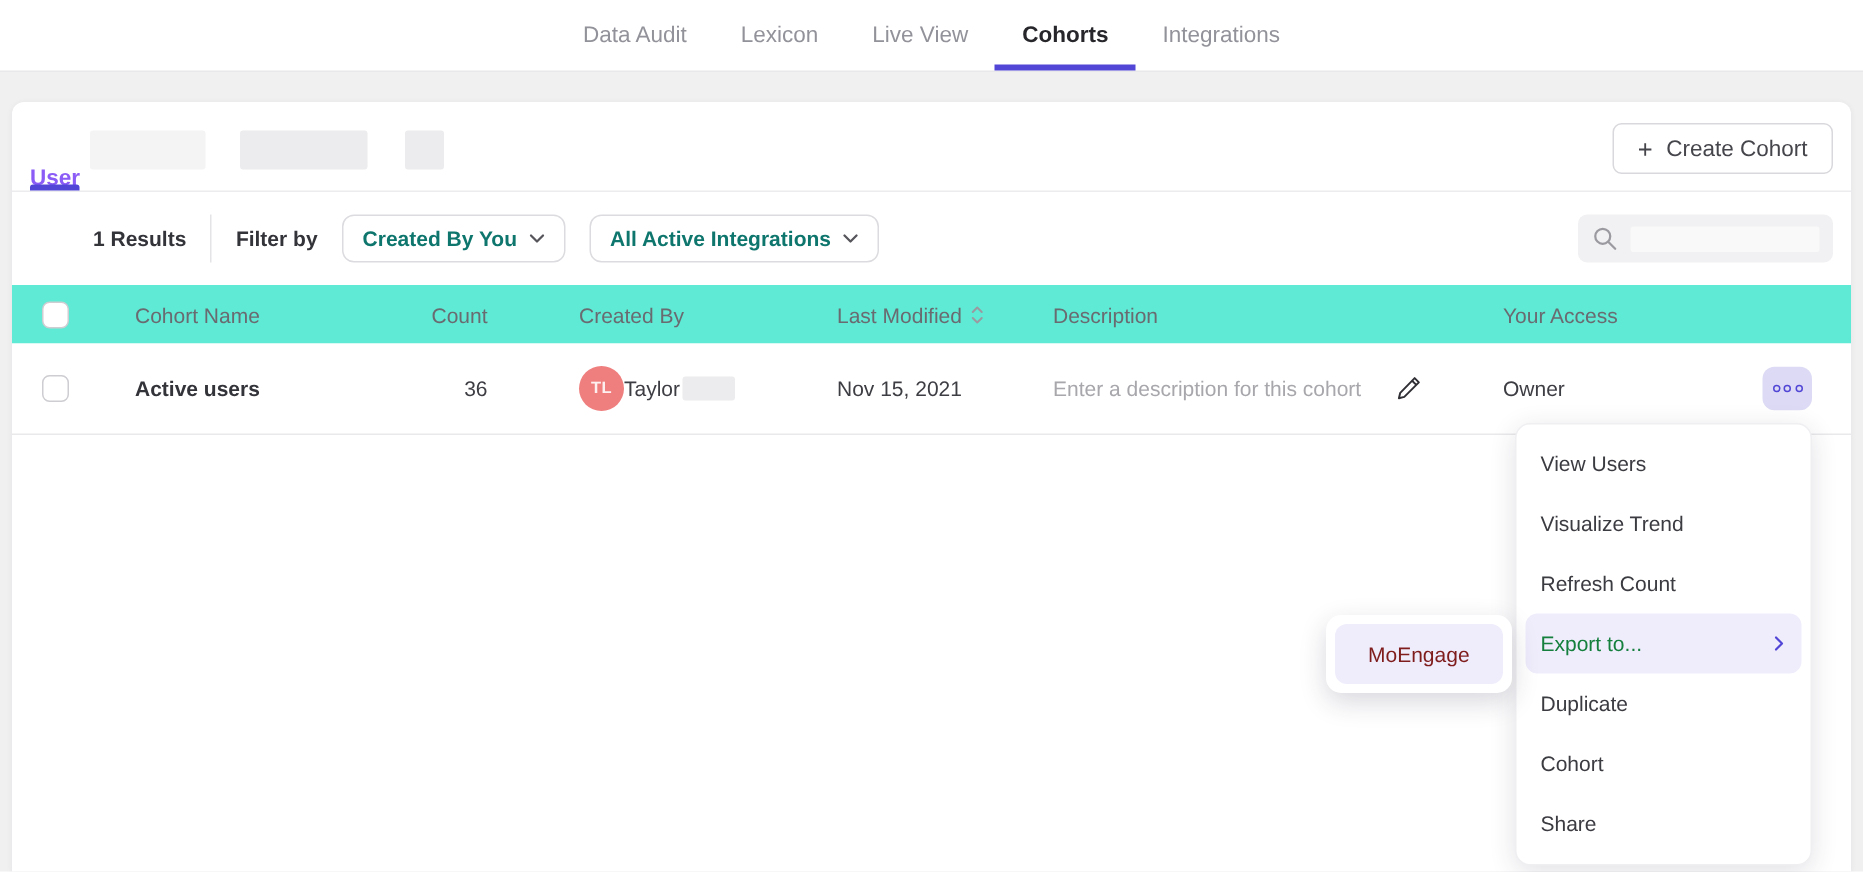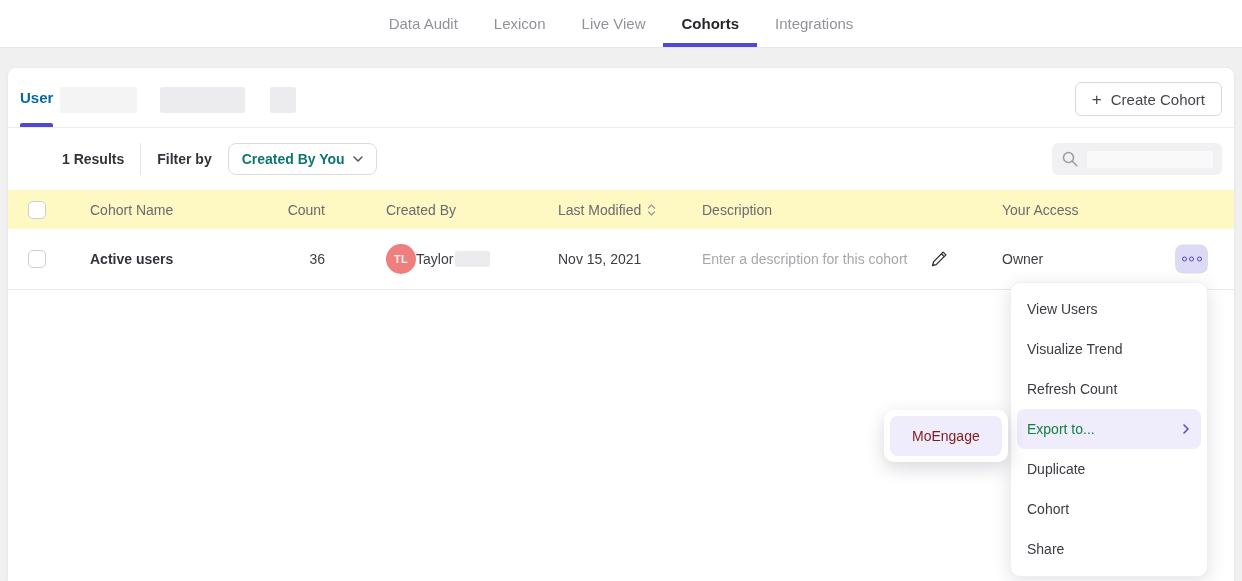--- a/index.html
+++ b/index.html
@@ -29,22 +29,22 @@
   
   .card {
     position:absolute; left:8px; right:8px; top:68px; bottom:0;
     background:#ffffff; border-radius:8px 8px 0 0;
     box-shadow:0 1px 4px rgba(30,30,50,0.06);
   }
   
   .tabbar { position:relative; height:60px; border-bottom:1px solid #ececee; }
   .user-tab {
     position:absolute; left:12px; top:0; height:100%;
-    display:flex; align-items:center;
-    color:#0369a1; font-size:15px; font-weight:700; cursor:pointer;
+    display:flex; align-items:flex-end;
+    color:#8b5cf6; font-size:15px; font-weight:700; cursor:pointer;
   }
   .user-tab .tab-underline {
     position:absolute; left:0; right:0; bottom:0; height:4px;
     background:#5146d6; border-radius:2px 2px 0 0;
   }
   .redact { background:#ececee; border-radius:2px; }
   .tab-redact-1 { position:absolute; left:52px;  top:19px; width:77px; height:26px; background:#f4f4f5; }
   .tab-redact-2 { position:absolute; left:152px; top:19px; width:85px; height:26px; }
   .tab-redact-3 { position:absolute; left:262px; top:19px; width:26px; height:26px; }
   .create-btn {
@@ -70,21 +70,21 @@
   }
   .searchbox {
     position:absolute; right:12px; top:15px; width:170px; height:32px;
     background:#f1f1f3; border-radius:6px;
     display:flex; align-items:center; padding:0 9px; cursor:text;
   }
   .search-redact {
     margin-left:8px; flex:1; height:17px; background:#f9f9fa; border-radius:2px;
   }
   
-  .thead { position:relative; height:39px; background:#fef9c3; }
+  .thead { position:relative; height:39px; background:#5eead4; }
   .trow  { position:relative; height:61px; background:#fff; border-bottom:1px solid #e9e9eb; }
   .cell { position:absolute; top:50%; transform:translateY(-50%); font-size:14px; white-space:nowrap; }
   .thead .cell { color:#6a6a71; }
   .col-check   { left:20px; }
   .col-name    { left:82px; }
   .col-count   { left:240px; width:77px; text-align:right; }
   .col-created { left:378px; }
   .col-modified{ left:550px; display:flex; align-items:center; gap:6px; }
   .col-desc    { left:694px; display:flex; align-items:center; }
   .col-access  { left:994px; }
@@ -182,20 +182,26 @@
   <div class="filterbar">
     <span class="results-label">1 Results</span>
     <span class="v-divider"></span>
     <span class="filterby-label">Filter by</span>
     <div class="dropdown">
       <span>Created By You</span>
       <svg width="10" height="6" viewBox="0 0 10 6">
           <path d="M1 1 L5 5 L9 1" fill="none" stroke="#55555b" stroke-width="1.5" stroke-linecap="round" stroke-linejoin="round"></path>
         </svg>
     </div>
+    <div class="dropdown">
+      <span>All Active Integrations</span>
+      <svg width="10" height="6" viewBox="0 0 10 6">
+          <path d="M1 1 L5 5 L9 1" fill="none" stroke="#55555b" stroke-width="1.5" stroke-linecap="round" stroke-linejoin="round"></path>
+        </svg>
+    </div>
     <div class="searchbox">
       <svg width="18" height="18" viewBox="0 0 18 18">
           <circle cx="7.5" cy="7.5" r="5" fill="none" stroke="#9a9aa0" stroke-width="1.5"></circle>
           <path d="M11.3 11.3 L15.8 15.8" stroke="#9a9aa0" stroke-width="1.5" stroke-linecap="round"></path>
         </svg>
       <span class="search-redact"></span>
     </div>
   </div>
 
   <div class="thead">

